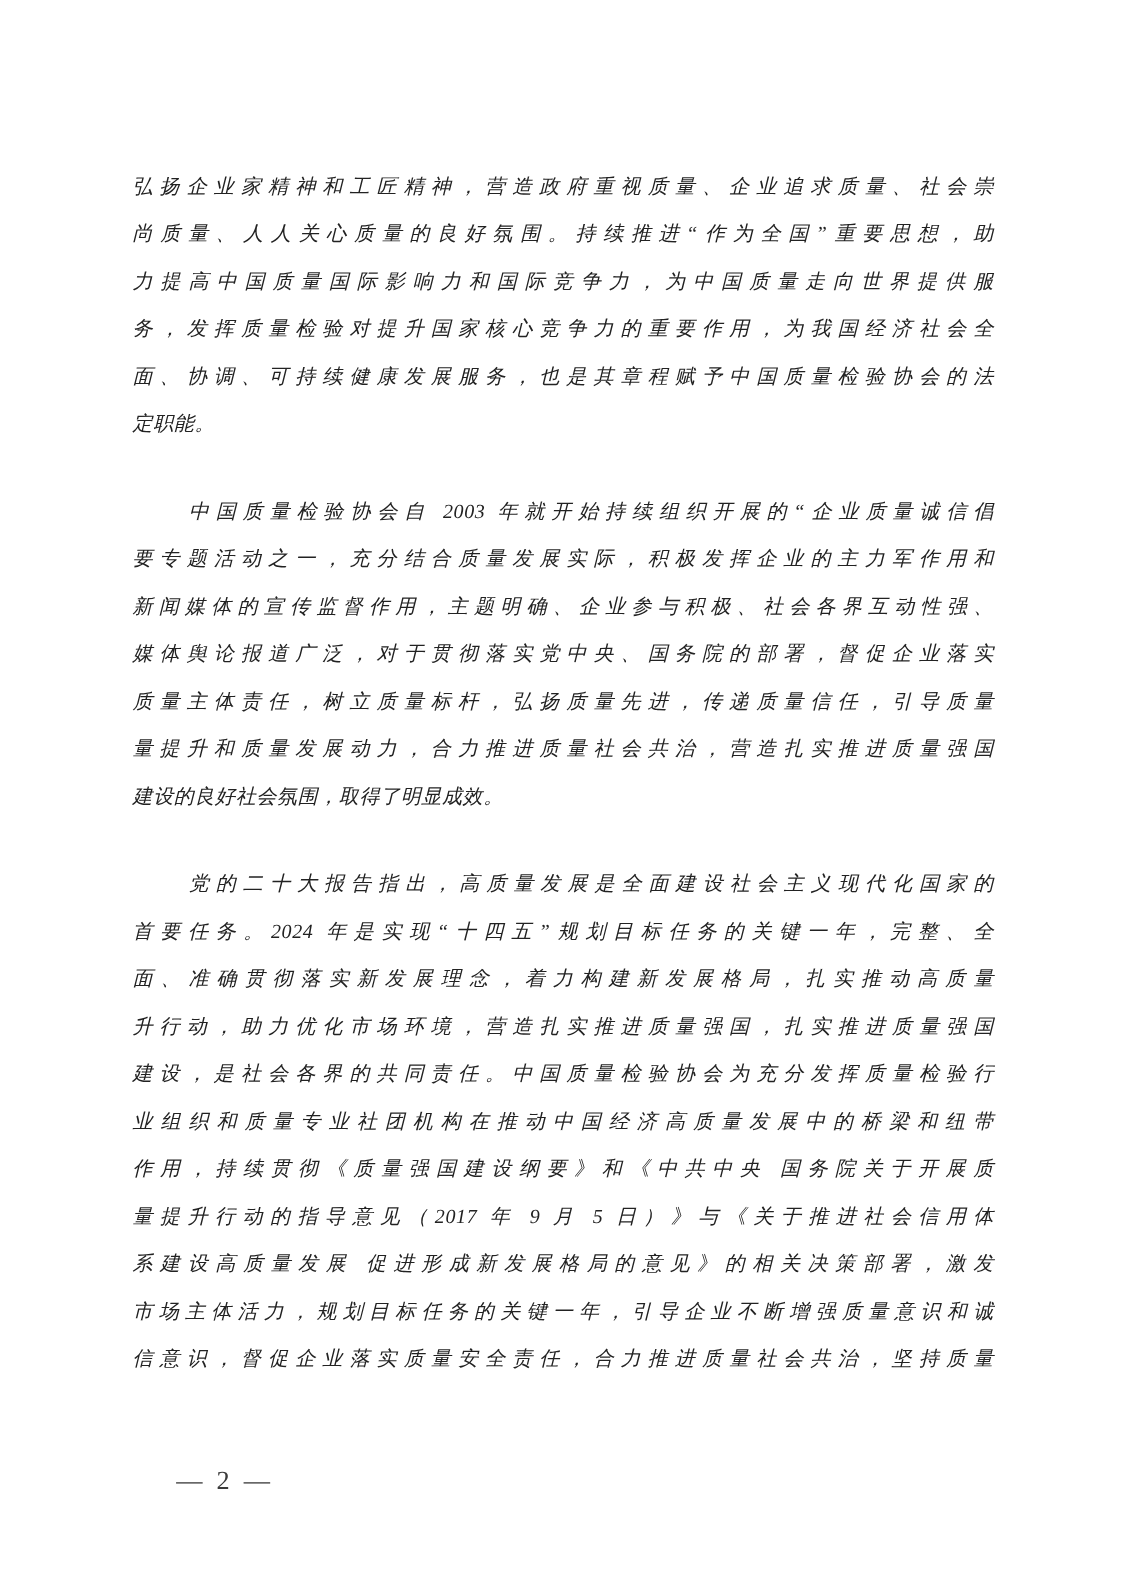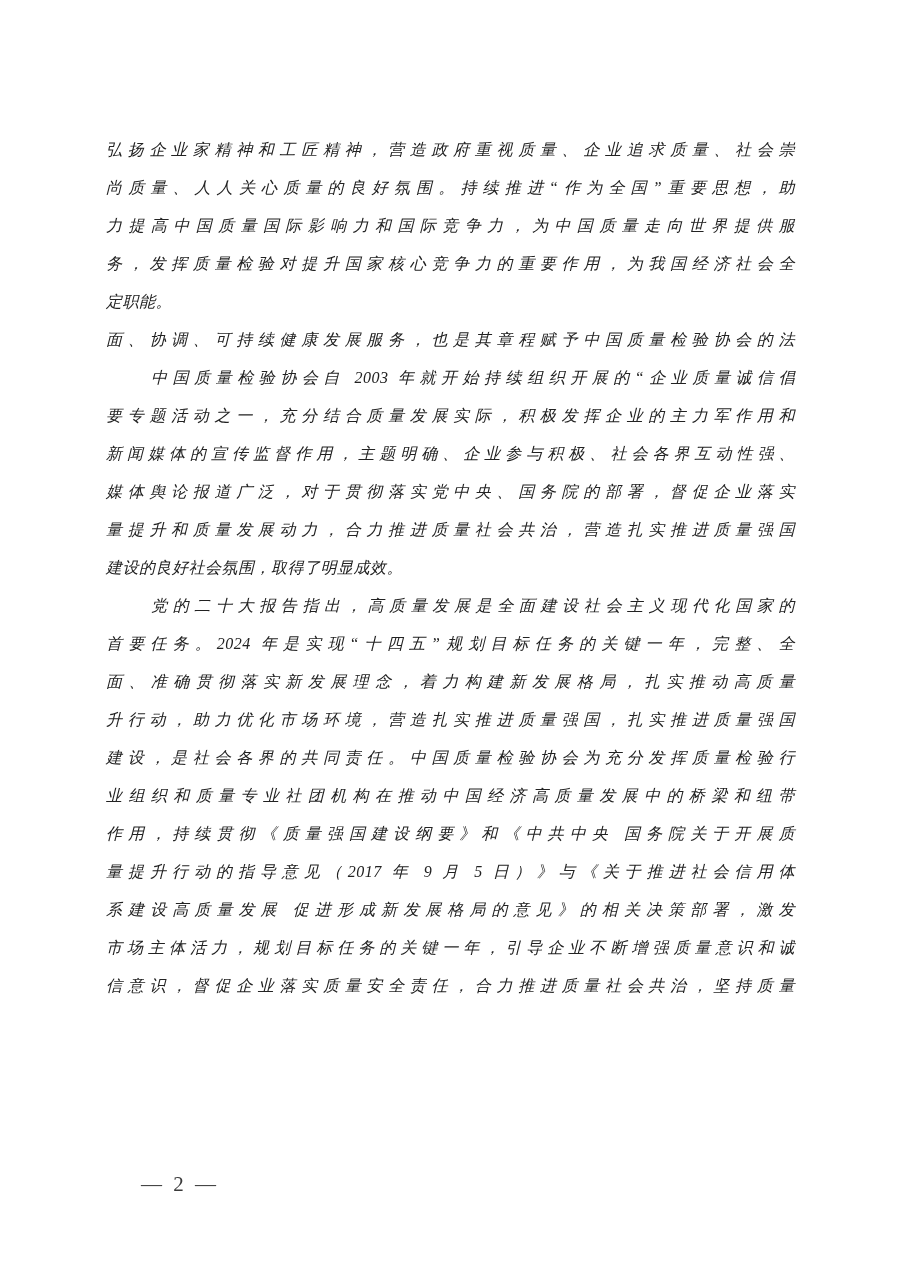--- a/index.html
+++ b/index.html
@@ -31,20 +31,21 @@
     line-height: 38px;
     font-size: 16px;
     white-space: nowrap;
     text-align: justify;
     text-align-last: justify;
     letter-spacing: 0.5px;
     font-style: italic;
   }
   .line.indent {
     text-indent: 45px;
+    margin-top: 32px;
   }
   .line.para-end {
     text-align-last: left;
   }
   .page-num {
     position: absolute;
     left: 141px;
     top: 1169px;
     height: 30px;
     line-height: 30px;
@@ -57,29 +58,30 @@
 <body>
 
 <div class="page">
   <div class="text-block">
 
     <div class="paragraph">
       <div class="line">弘扬企业家精神和工匠精神，营造政府重视质量、企业追求质量、社会崇</div>
       <div class="line">尚质量、人人关心质量的良好氛围。持续推进“作为全国”重要思想，助</div>
       <div class="line">力提高中国质量国际影响力和国际竞争力，为中国质量走向世界提供服</div>
       <div class="line">务，发挥质量检验对提升国家核心竞争力的重要作用，为我国经济社会全</div>
+      <div class="line">面、协调、可持续健康发展服务，也是其章程赋予中国质量检验协会的法</div>
       <div class="line para-end">定职能。</div>
-      <div class="line">面、协调、可持续健康发展服务，也是其章程赋予中国质量检验协会的法</div>
     </div>
 
     <div class="paragraph">
       <div class="line indent">中国质量检验协会自 2003 年就开始持续组织开展的“企业质量诚信倡</div>
       <div class="line">要专题活动之一，充分结合质量发展实际，积极发挥企业的主力军作用和</div>
       <div class="line">新闻媒体的宣传监督作用，主题明确、企业参与积极、社会各界互动性强、</div>
       <div class="line">媒体舆论报道广泛，对于贯彻落实党中央、国务院的部署，督促企业落实</div>
+      <div class="line">质量主体责任，树立质量标杆，弘扬质量先进，传递质量信任，引导质量</div>
       <div class="line">量提升和质量发展动力，合力推进质量社会共治，营造扎实推进质量强国</div>
       <div class="line para-end">建设的良好社会氛围，取得了明显成效。</div>
     </div>
 
     <div class="paragraph">
       <div class="line indent">党的二十大报告指出，高质量发展是全面建设社会主义现代化国家的</div>
       <div class="line">首要任务。2024 年是实现“十四五”规划目标任务的关键一年，完整、全</div>
       <div class="line">面、准确贯彻落实新发展理念，着力构建新发展格局，扎实推动高质量</div>
       <div class="line">升行动，助力优化市场环境，营造扎实推进质量强国，扎实推进质量强国</div>
       <div class="line">建设，是社会各界的共同责任。中国质量检验协会为充分发挥质量检验行</div>

